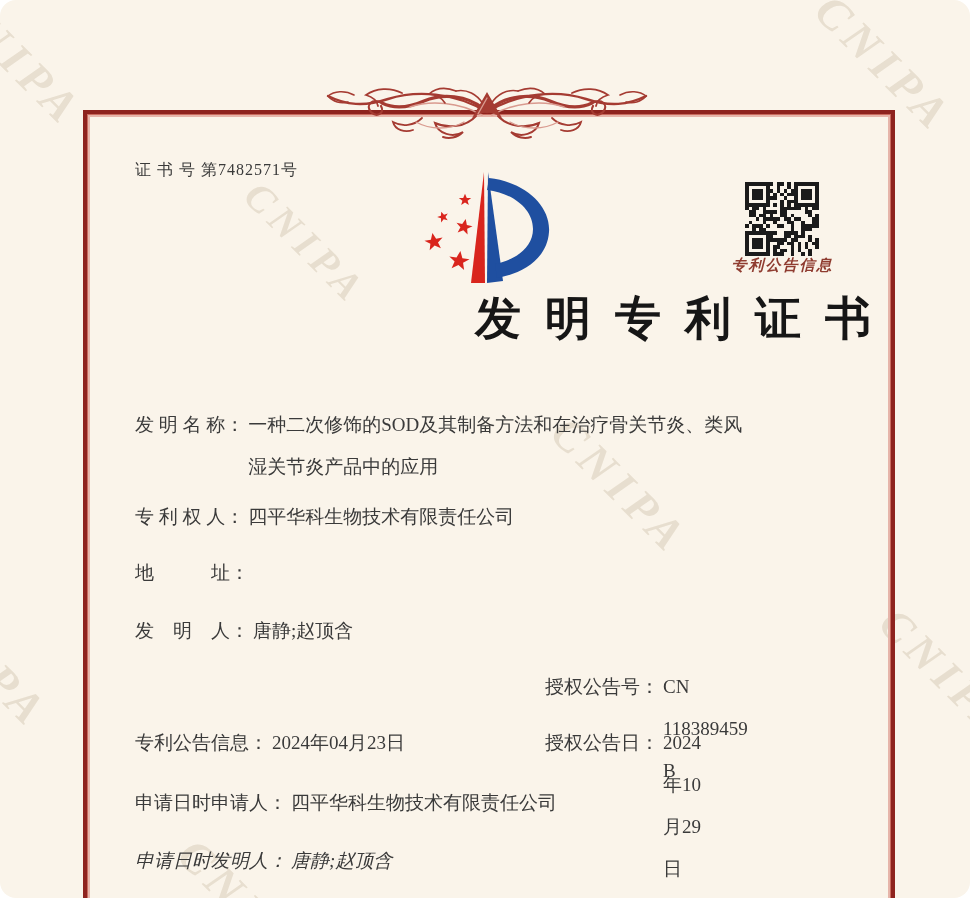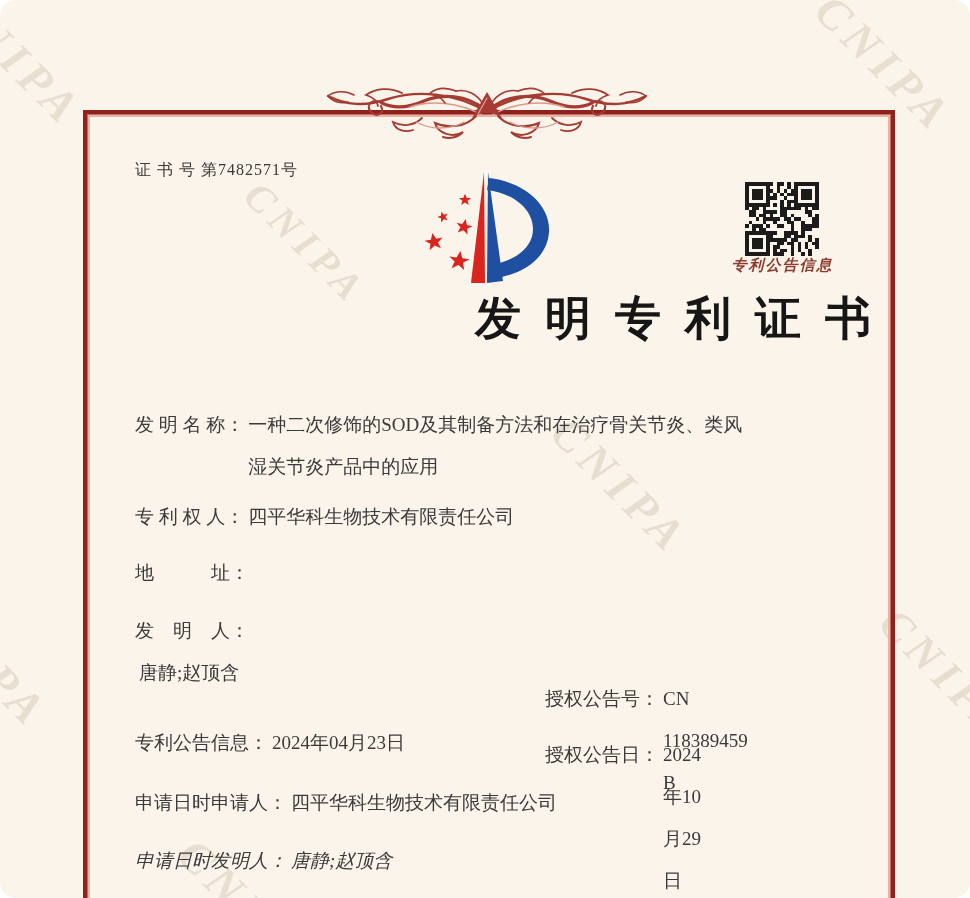--- a/index.html
+++ b/index.html
@@ -67,26 +67,26 @@
     letter-spacing:24px;text-indent:24px;white-space:nowrap;
   }
   
   .row{
     position:absolute;left:135px;display:flex;align-items:flex-start;
     font-size:19px;color:var(--text-dark);line-height:42px;
   }
   .lbl{flex:none;min-width:106px;white-space:pre;}
   .val{margin-left:4px;white-space:pre-wrap;}
   .val-wrap{width:505px;}
-  .col2{position:absolute;left:410px;top:12px;display:flex;justify-content:space-between;}
+  .col2{position:absolute;left:410px;top:0;display:flex;justify-content:space-between;}
   .col2 .lbl{min-width:0;}
   .r-name{top:404px;}
   .r-patentee{top:496px;}
   .r-address{top:552px;}
-  .r-inventor{top:610px;flex-direction:column;}
+  .r-inventor{top:610px;}
   .r-patno{top:666px;}
   .r-dates{top:722px;}
   .r-app-filing{top:782px;}
   .r-inv-filing{top:840px;font-style:italic;}
   .r-app-filing .lbl,.r-inv-filing .lbl{min-width:0;}
 </style>
 </head>
 <body>
 
 <div class="page">

